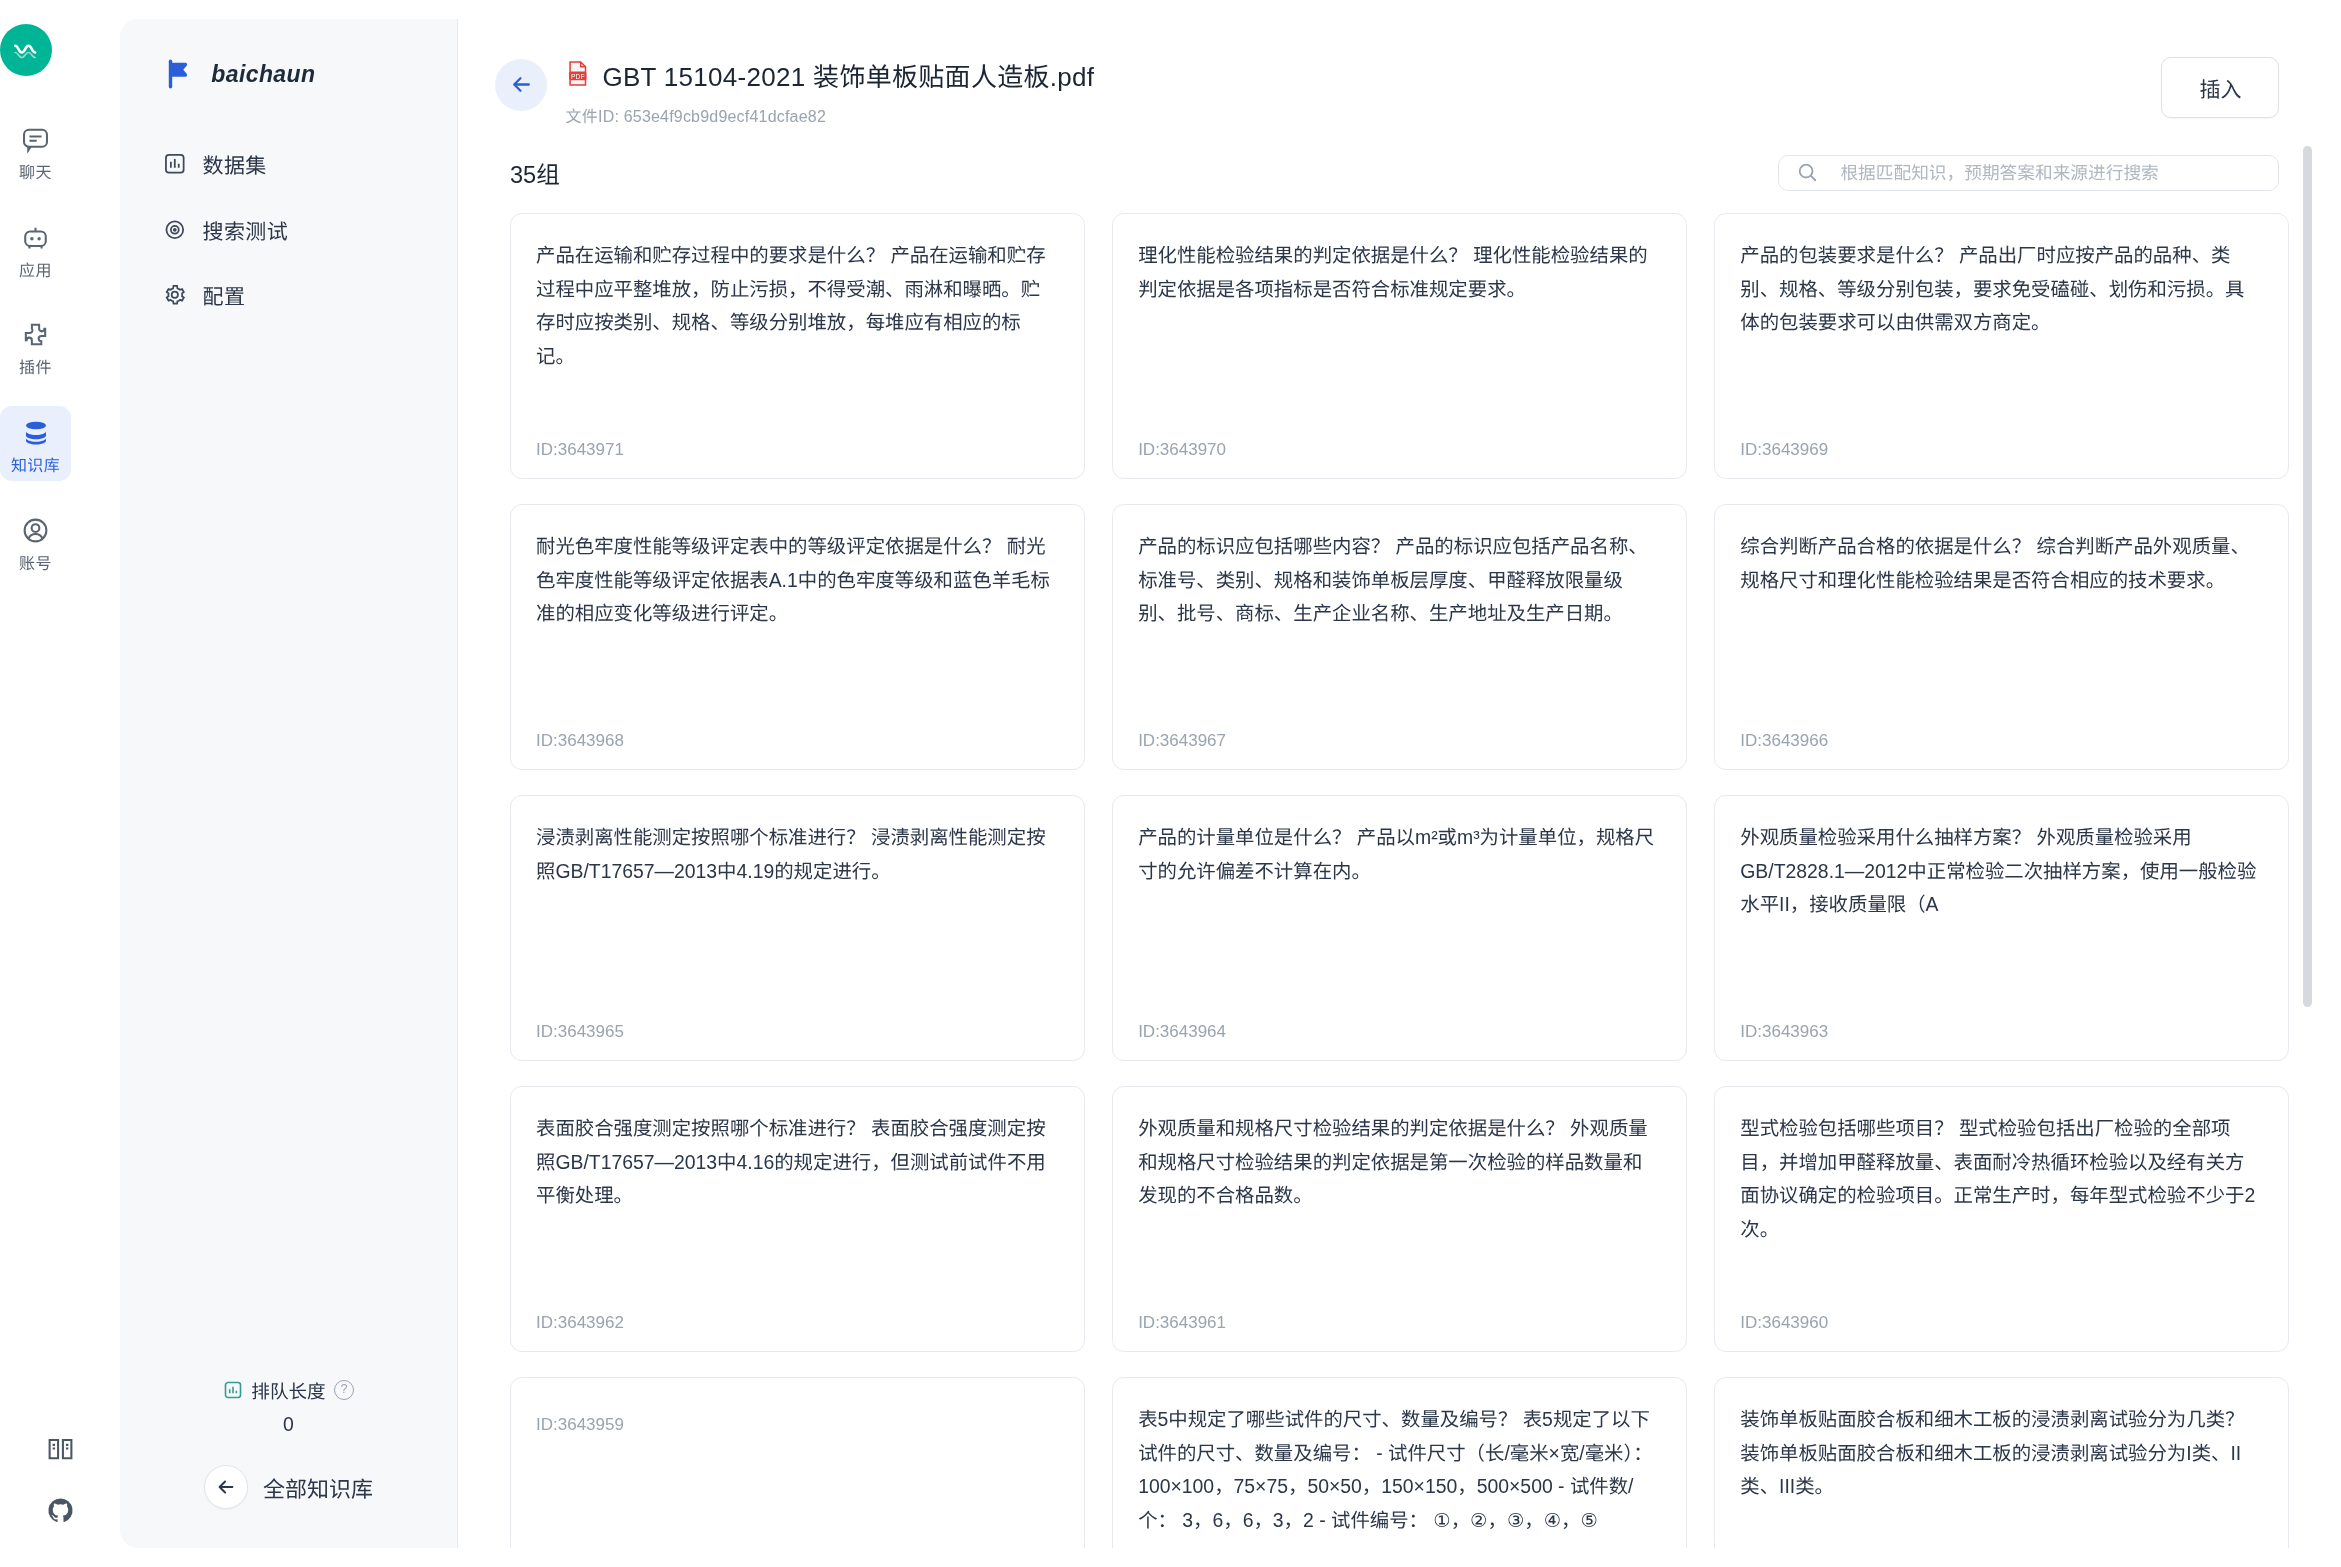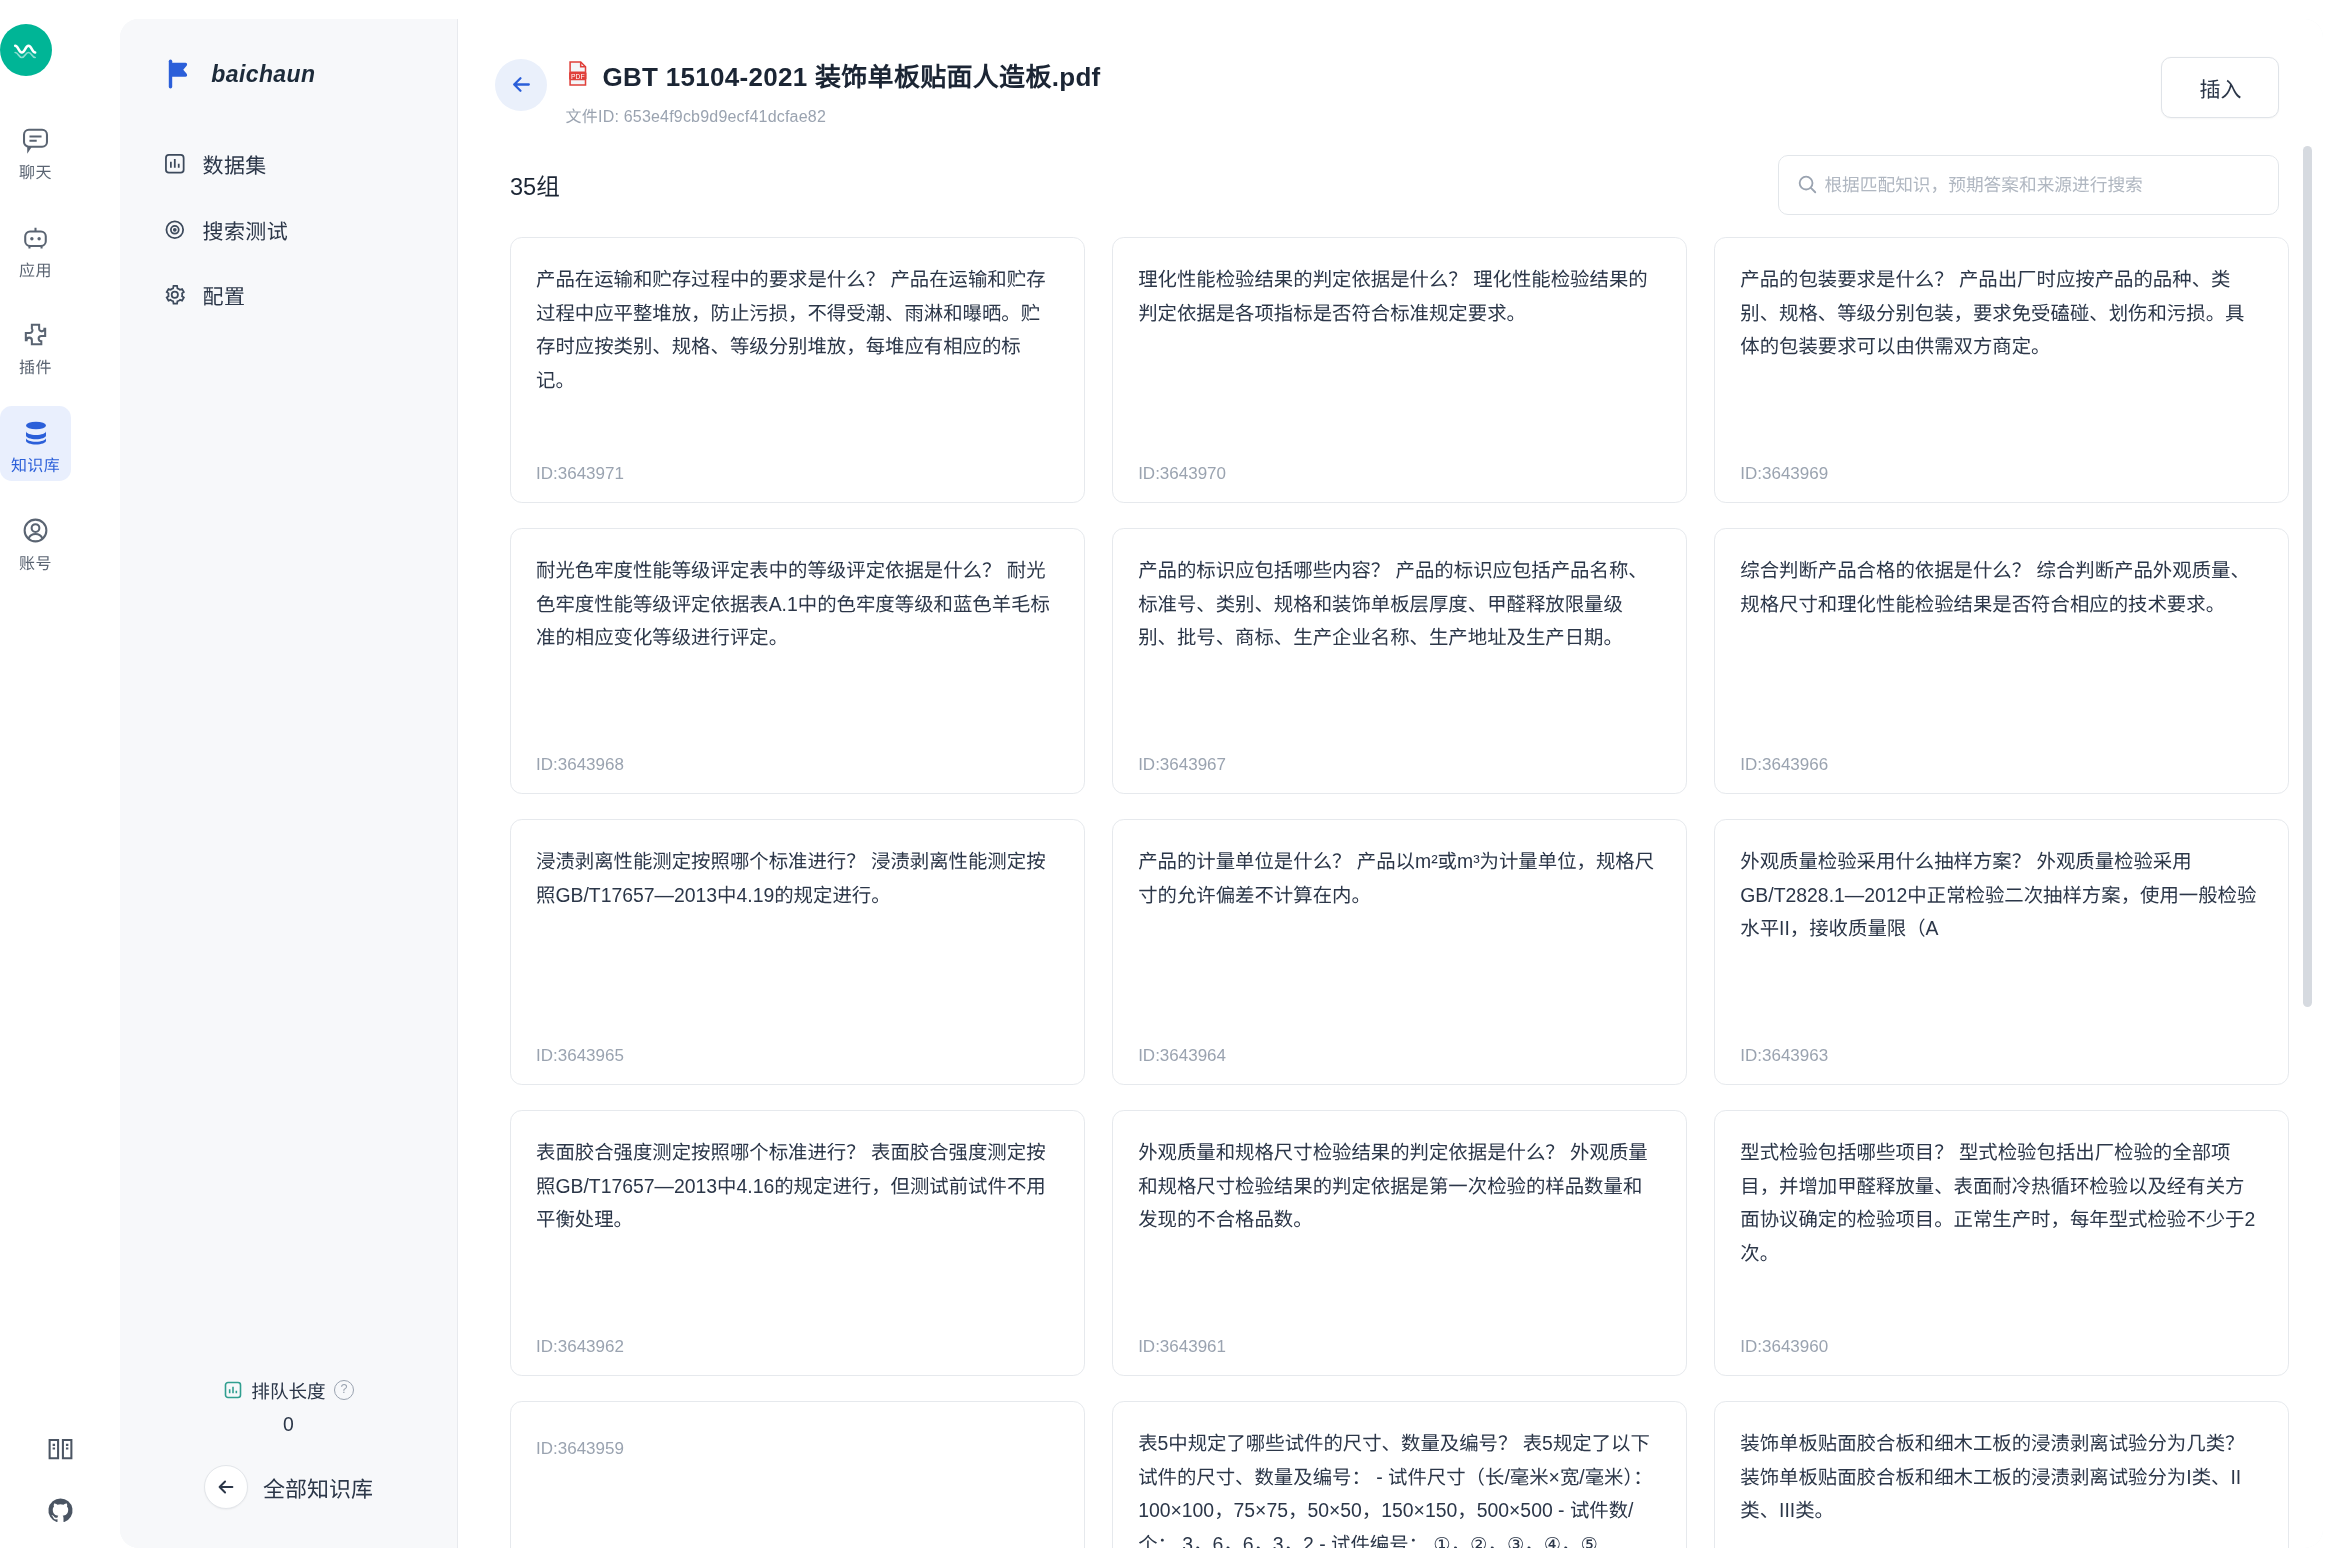--- a/index.html
+++ b/index.html
@@ -181,21 +181,20 @@
     margin-top: 3.4px;
     cursor: pointer;
   }
   .title-wrap { margin-left: 18.6px; flex: 1; }
   .title-line { display: flex; align-items: center; gap: 11.8px; }
   .pdf-ico { width: 25px; height: 29px; display:flex; }
   .doc-title {
     font-size: 26px;
     color: #1b2534;
     letter-spacing: 0.3px;
-    font-weight: bold;
   }
   .doc-sub {
     margin-top: 10px;
     font-size: 16px;
     color: #9aa3b0;
     letter-spacing: 0.2px;
   }
   .insert-btn {
     background: #ffffff;
     border: 0.8px solid #dfe3e8;
@@ -213,27 +212,27 @@
     align-items: center;
     justify-content: space-between;
     padding: 11.8px 44px 22px 52px;
   }
   .count-label {
     font-size: 23.6px;
     color: #1b2534;
   }
   .search-box {
     width: 501px;
-    height: 60px;
+    height: 36px;
     border: 0.8px solid #e2e6ea;
     border-radius: 10px;
     background: #ffffff;
     display: flex; align-items: center;
     padding: 0 17px;
-    gap: 4px;
+    gap: 20px;
   }
   .search-box svg { color: #9aa3b0; flex: 0 0 auto; }
   .search-box input {
     border: none; outline: none;
     font-size: 17.7px;
     color: #2b3648;
     width: 100%;
     background: transparent;
     font-family: "Liberation Sans", "DejaVu Sans", sans-serif;
   }

